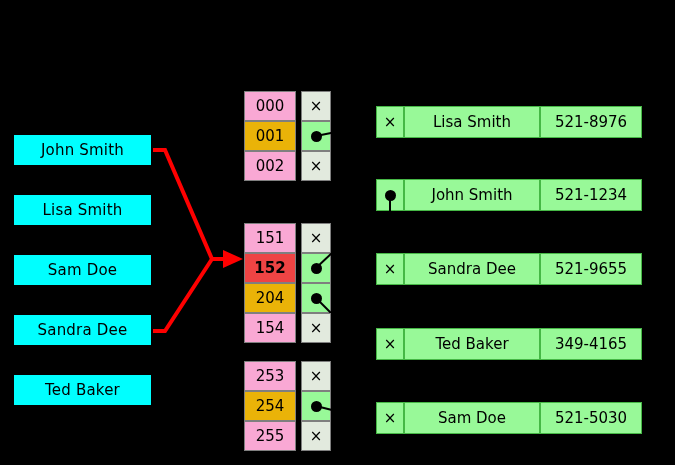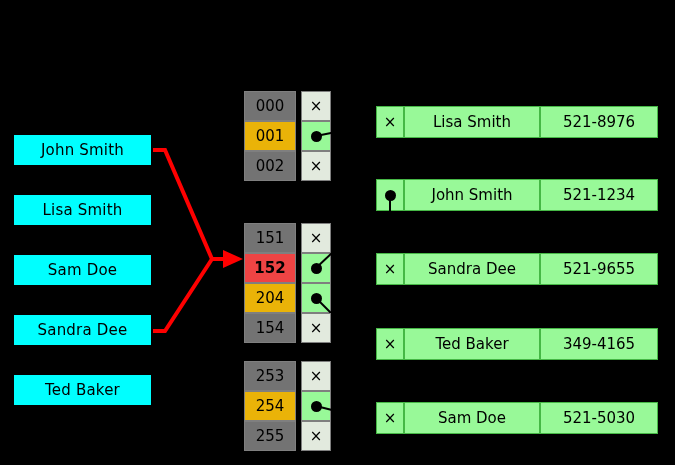--- a/index.html
+++ b/index.html
@@ -48,21 +48,21 @@
     width: 87px;
   }
   .bucket-index {
     position: absolute;
     left: 0;
     top: 0;
     width: 52px;
     height: 30px;
     box-sizing: border-box;
     border: 1px solid #7f7f7f;
-    background: #737373;
+    background: #f9a8d4;
     color: #000;
     font-size: 15px;
     display: flex;
     align-items: center;
     justify-content: center;
   }
   .bucket-index.idx-filled { background: #eab308; }
   .bucket-index.idx-target { background: #ee4444; font-weight: bold; }
 
   .bucket-ptr {
@@ -120,21 +120,21 @@
     background: #98f998;
     box-sizing: border-box;
     border: 1px solid #46b846;
     display: flex;
     align-items: center;
     justify-content: center;
     color: #000;
     font-size: 15px;
   }
   .rec-phone {
-    width: 118px;
+    width: 102px;
     background: #98f998;
     box-sizing: border-box;
     border: 1px solid #46b846;
     display: flex;
     align-items: center;
     justify-content: center;
     color: #000;
     font-size: 15px;
   }
 

